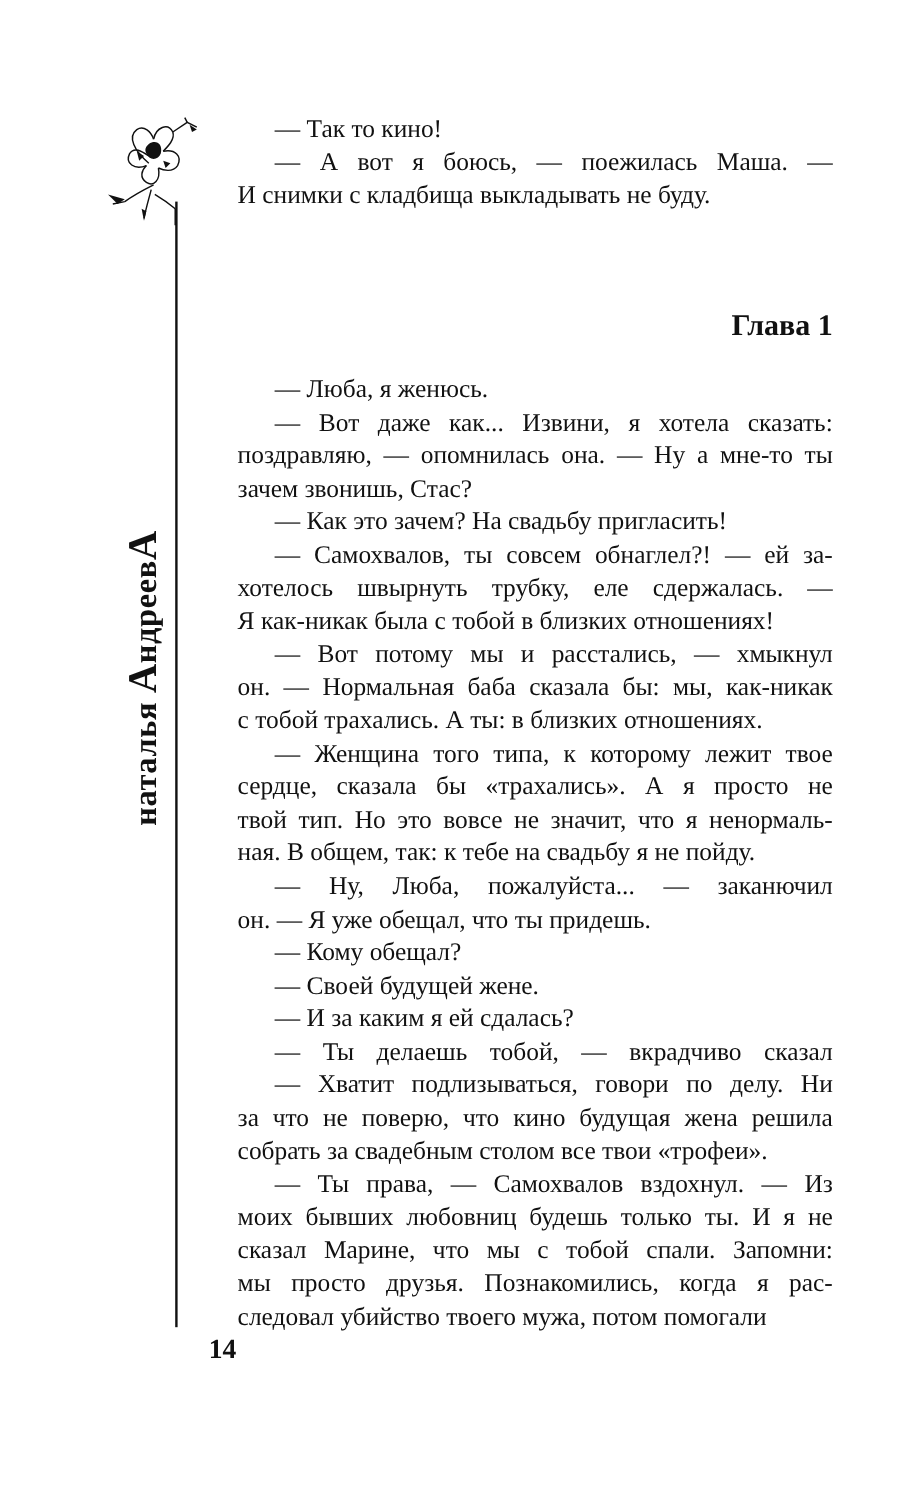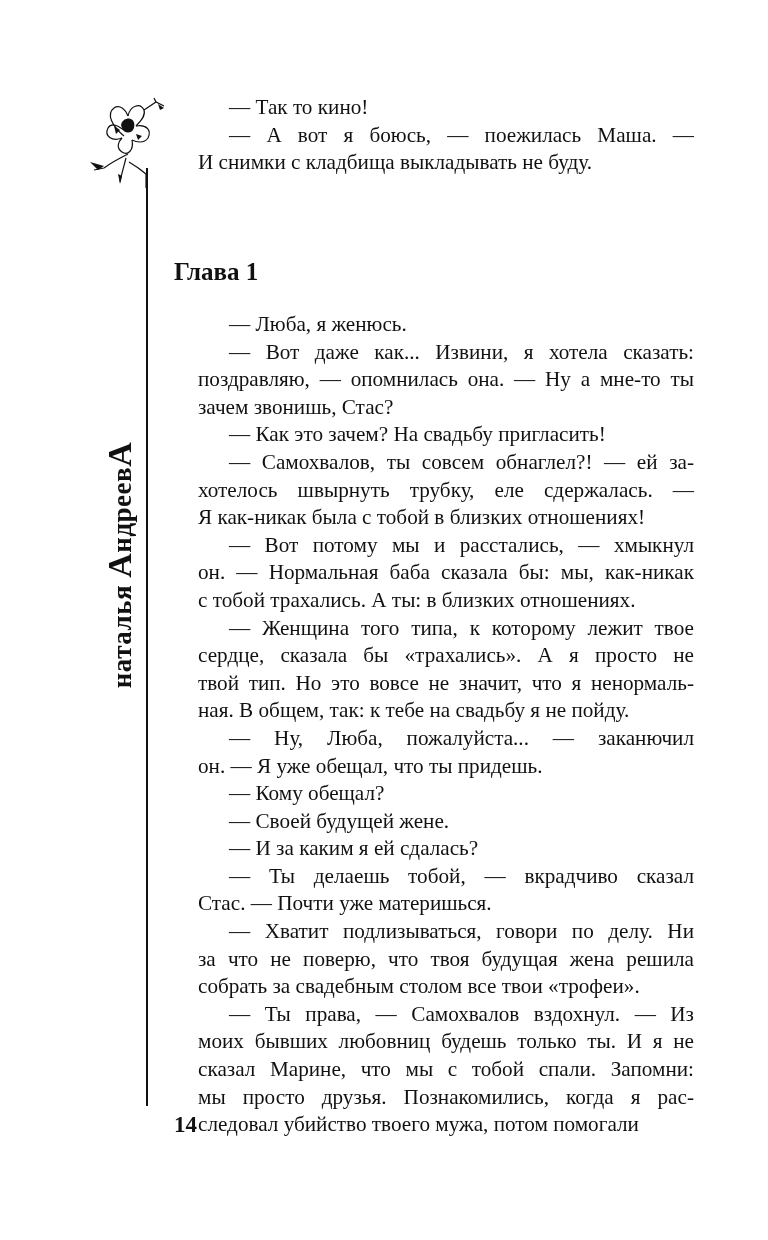--- a/index.html
+++ b/index.html
@@ -6,21 +6,21 @@
   body { width: 768px; height: 1240px; position: relative; overflow: hidden; font-family: "DejaVu Serif", "Liberation Serif", serif; color: #111; }
   .ornament { position: absolute; left: 84px; top: 96px; width: 90px; height: 92px; }
   .rule { position: absolute; left: 146px; top: 168px; width: 1.6px; height: 938px; background: #111; }
   .author { position: absolute; left: 100px; top: 440px; width: 40px; height: 250px; }
   .author-inner { position: absolute; left: 50%; top: 50%; transform: translate(-50%, -50%) rotate(-90deg); white-space: nowrap; font-family: "Liberation Serif", serif; font-weight: bold; font-size: 27px; letter-spacing: 0.5px; }
   .author-inner .cap { font-size: 34px; }
   .text { position: absolute; left: 174px; width: 520px; font-family: "Liberation Serif", serif; font-size: 21.2px; line-height: 27.6px; }
   .lines .ln { display: block; text-align: justify; text-align-last: justify; white-space: nowrap; margin-left: 24px; }
   .ln.last { text-align-last: left; }
   .ln.ind { padding-left: 31px; }
-  .heading { position: absolute; left: 174px; width: 520px; top: 258px; text-align: left; font-family: "Liberation Serif", serif; font-weight: bold; font-size: 25px; }
+  .heading { position: absolute; left: 174px; width: 520px; top: 258px; text-align: right; font-family: "Liberation Serif", serif; font-weight: bold; font-size: 25px; }
   .pagenum { position: absolute; left: 174px; top: 1112px; font-family: "Liberation Serif", serif; font-weight: bold; font-size: 23px; }
 </style>
 </head>
 <body>
 
 <svg class="ornament" viewBox="0 0 90 92">
   <g fill="none" stroke="#111" stroke-width="1.2">
     <path d="M62 78 L62 92"></path>
     <path d="M45 66 Q55 72 62 78"></path>
     <path d="M40 40 C28 30 22 18 30 12 C36 8 42 14 44 20"></path>
@@ -99,25 +99,24 @@
       <span class="ln ind last">— Кому обещал?</span>
     </div>
     <div>
       <span class="ln ind last">— Своей будущей жене.</span>
     </div>
     <div>
       <span class="ln ind last">— И за каким я ей сдалась?</span>
     </div>
     <div>
       <span class="ln ind">— Ты делаешь тобой, — вкрадчиво сказал</span>
-      <span class="ln last">Стас. — Почти уже материшься.</span>
     </div>
     <div>
       <span class="ln ind">— Хватит подлизываться, говори по делу. Ни</span>
-      <span class="ln">за что не поверю, что твоя будущая жена решила</span>
+      <span class="ln">за что не поверю, что кино будущая жена решила</span>
       <span class="ln last">собрать за свадебным столом все твои «трофеи».</span>
     </div>
     <div>
       <span class="ln ind">— Ты права, — Самохвалов вздохнул. — Из</span>
       <span class="ln">моих бывших любовниц будешь только ты. И я не</span>
       <span class="ln">сказал Марине, что мы с тобой спали. Запомни:</span>
       <span class="ln">мы просто друзья. Познакомились, когда я рас-</span>
       <span class="ln last">следовал убийство твоего мужа, потом помогали</span>
     </div>
   </div>

